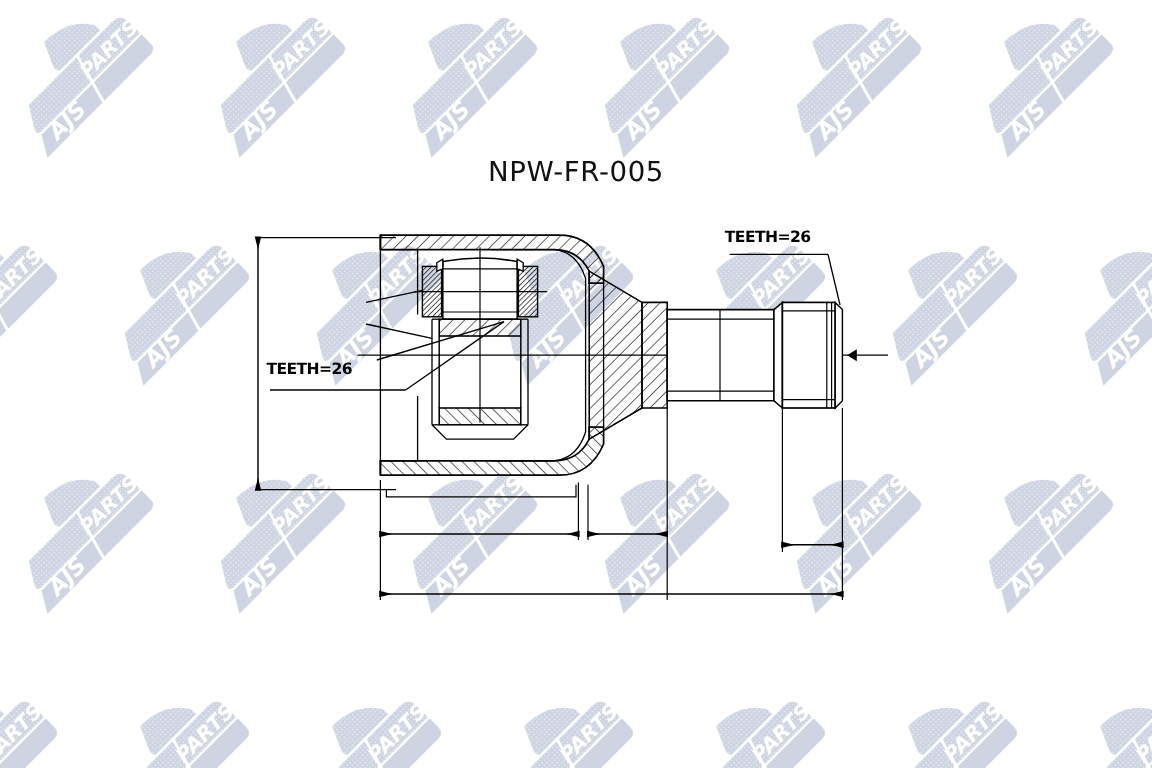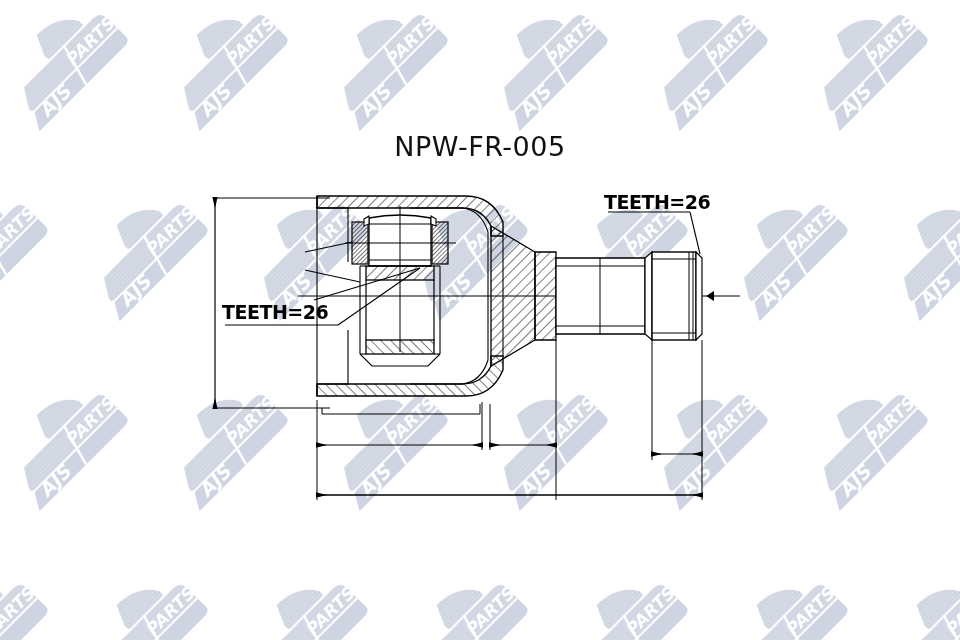--- a/index.html
+++ b/index.html
@@ -30,31 +30,31 @@
     height: 640px;
     z-index: 2;
   }
   #part-number {
     position: absolute;
     left: 0;
     top: 131px;
     width: 960px;
     text-align: center;
     font-family: "DejaVu Sans", sans-serif;
-    font-size: 27px;
+    font-size: 23px;
     font-weight: 500;
     letter-spacing: 0.5px;
     color: #111111;
     z-index: 3;
   }
   .teeth-label {
     position: absolute;
     font-family: "DejaVu Sans", sans-serif;
     font-weight: bold;
-    font-size: 19px;
+    font-size: 13px;
     color: #000000;
     letter-spacing: -0.5px;
     white-space: nowrap;
     z-index: 3;
   }
   #teeth-left-label { left: 222px; top: 301px; }
   #teeth-right-label { left: 604px; top: 191px; }
 </style>
 </head>
 <body>

